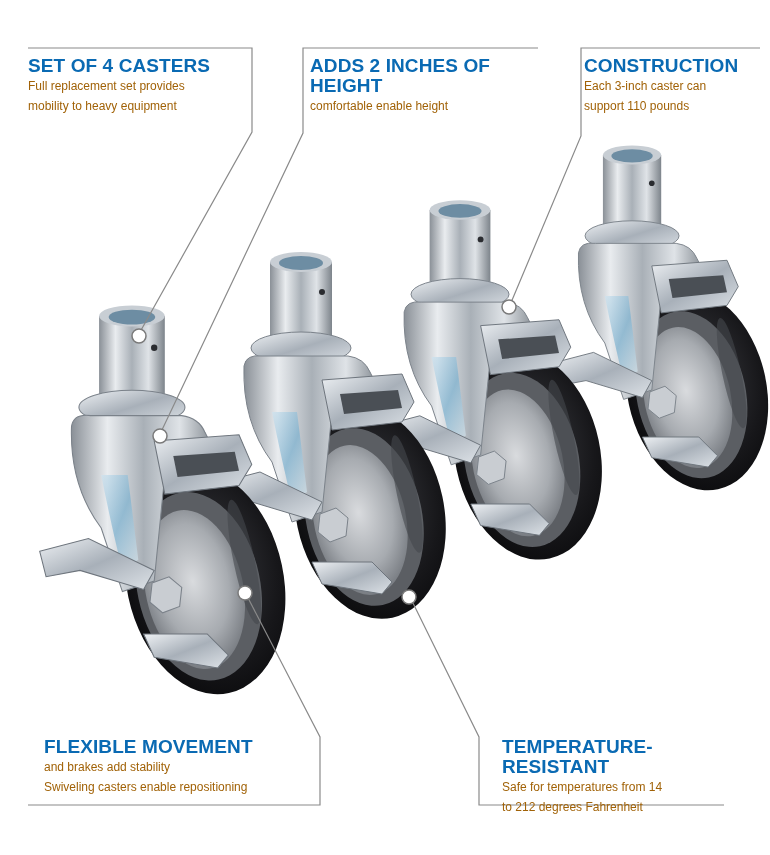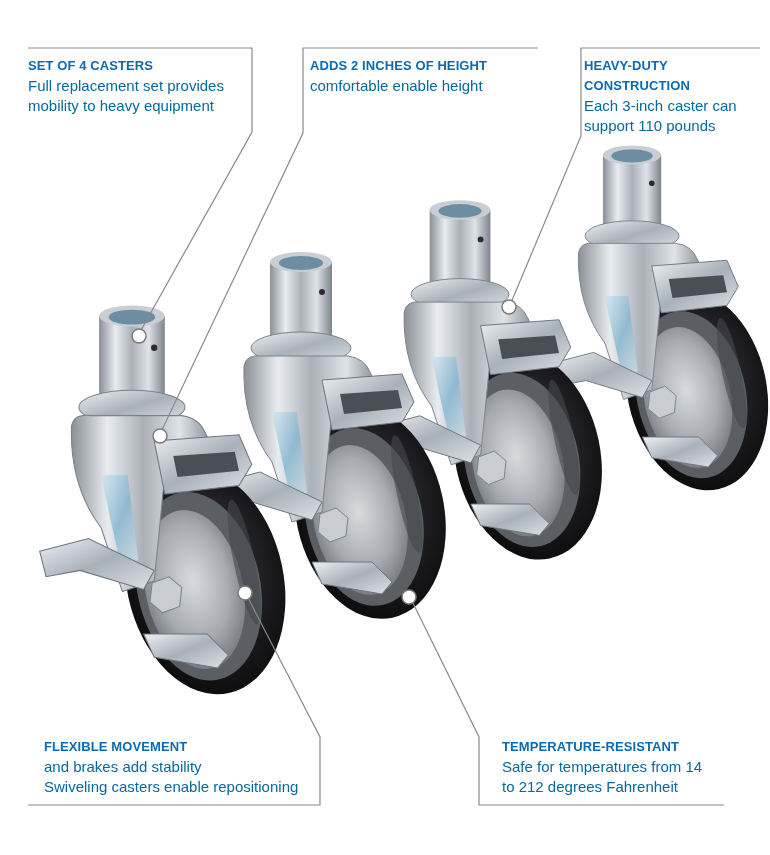--- a/index.html
+++ b/index.html
@@ -1,21 +1,21 @@
 <!DOCTYPE html>
 <html><head>
   <meta charset="utf-8">
   <style>
     * { box-sizing: border-box; margin: 0; padding: 0; }
     html, body { width: 770px; height: 855px; background: #ffffff; overflow: hidden; }
     body { position: relative; font-family: "Liberation Sans", sans-serif; }
     .stage { position: absolute; left: 0; top: 0; width: 770px; height: 855px; }
     .callout { position: absolute; }
-    .callout .title { color: #0a6ab3; font-weight: bold; font-size: 13px; line-height: 20px; letter-spacing: 0.1px; }
-    .callout .desc { color: #0369a1; font-size: 15px; line-height: 20px; }
+    .callout .title { color: #0a6ab3; font-weight: bold; font-size: 19px; line-height: 20px; letter-spacing: 0.1px; }
+    .callout .desc { color: #a16207; font-size: 12px; line-height: 20px; }
     svg.art { position: absolute; left: 0; top: 0; }
   </style>
 </head>
 <body>
 
 <div class="stage">
 
   <svg class="art" width="770" height="855" viewBox="0 0 770 855">
     <defs>
       <linearGradient id="steelV" x1="0" x2="1" y1="0" y2="0">
@@ -117,21 +117,20 @@
     <div class="desc">Full replacement set provides</div>
     <div class="desc">mobility to heavy equipment</div>
   </div>
 
   <div class="callout" style="left:310px; top:56px; width:230px;">
     <div class="title">ADDS 2 INCHES OF HEIGHT</div>
     <div class="desc">comfortable enable height</div>
   </div>
 
   <div class="callout" style="left:584px; top:56px; width:182px;">
-    <div class="title">HEAVY-DUTY</div>
     <div class="title">CONSTRUCTION</div>
     <div class="desc">Each 3-inch caster can</div>
     <div class="desc">support 110 pounds</div>
   </div>
 
   <div class="callout" style="left:44px; top:737px; width:290px;">
     <div class="title">FLEXIBLE MOVEMENT</div>
     <div class="desc">and brakes add stability</div>
     <div class="desc">Swiveling casters enable repositioning</div>
   </div>

